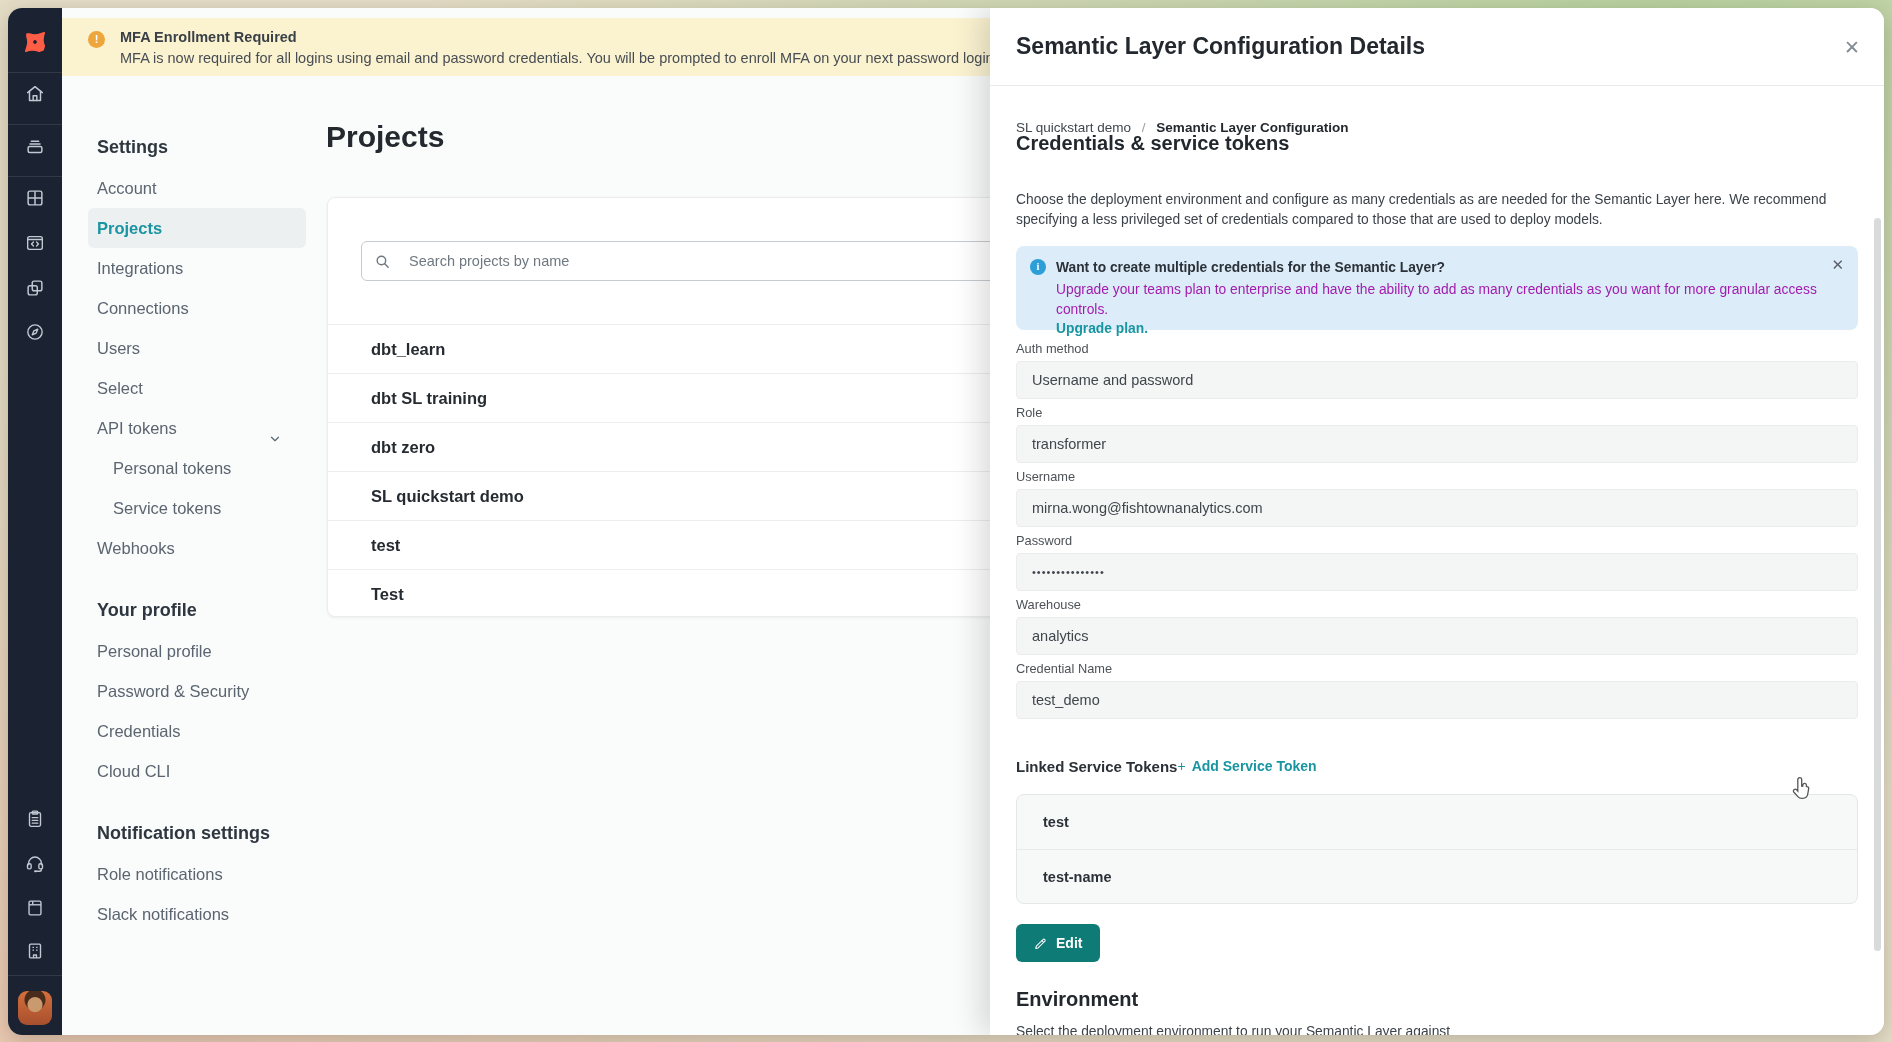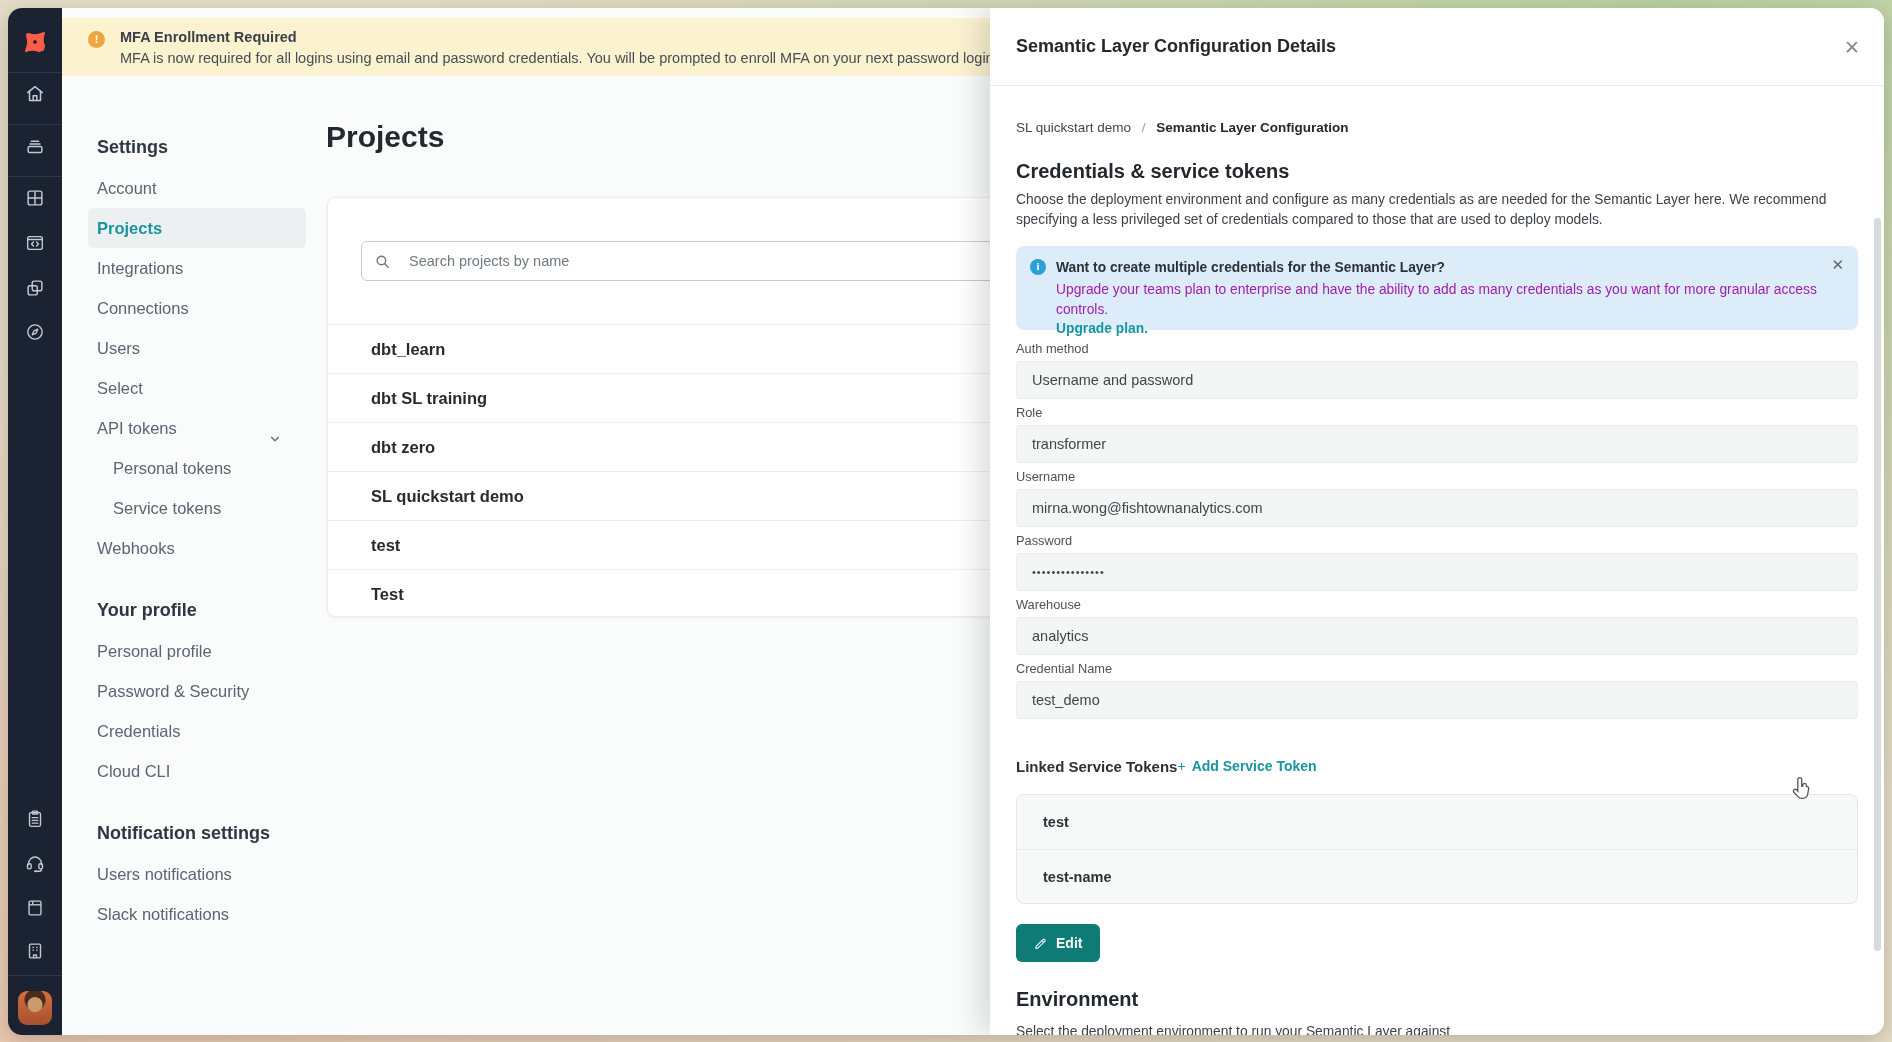--- a/index.html
+++ b/index.html
@@ -58,21 +58,21 @@
   .search input::placeholder { color:#6f7press880; color:#6f7880; }
   .rows { position:absolute; left:0; top:96px; width:100%;margin-top:30px; }
   .row { height:49px; line-height:49px; padding-left:43px; border-top:1px solid #ededed;
     font-size:16.5px; font-weight:700; color:#252b31; cursor:pointer; }
 
   
   .panel { position:absolute; right:0; top:0; bottom:0; width:894px; background:#fff; z-index:10;
     box-shadow:-10px 0 28px rgba(0,0,0,.14); }
   .p-head { position:absolute; left:0; top:0; right:0; height:78px; border-bottom:1px solid #e9eaeb;
     display:flex; align-items:center; padding:0 26px; }
-  .p-title { font-size:18px; font-weight:700; color:#23282e; }
+  .p-title { font-size:23px; font-weight:700; color:#23282e; }
   .p-close { position:absolute; right:24px; top:28px; font-size:19px; color:#858c95; cursor:pointer; }
   .crumbs { position:absolute; left:26px; top:112px; font-size:13.5px; color:#3f464d; }
   .crumbs .sep { color:#9aa1a8; margin:0 7px; }
   .crumbs .cur { font-weight:700; color:#23282e; }
   .p-h2 { position:absolute; left:26px; font-size:20px; font-weight:700; color:#23282e; }
   .p-desc { position:absolute; left:26px; top:182px; width:842px; font-size:13.8px; color:#3c424a; line-height:20px; }
   .info { position:absolute; left:26px; top:238px; width:842px; height:84px; background:#dcedf9;
     border-radius:8px; padding:12px 40px 12px 40px; }
   .info-ic { position:absolute; left:14px; top:13px; width:16px; height:16px; border-radius:50%;
     background:#2d9fd8; color:#fff; font-size:10.5px; font-weight:700; font-family:"Liberation Serif",serif;
@@ -217,21 +217,21 @@
       <div class="itm indent">Service tokens</div>
       <div class="itm">Webhooks</div>
       <div class="gap"></div>
       <div class="hdr">Your profile</div>
       <div class="itm">Personal profile</div>
       <div class="itm">Password &amp; Security</div>
       <div class="itm">Credentials</div>
       <div class="itm">Cloud CLI</div>
       <div class="gap"></div>
       <div class="hdr">Notification settings</div>
-      <div class="itm">Users notifications</div>
+      <div class="itm">Role notifications</div>
       <div class="itm">Slack notifications</div>
     </div>
 
     <div class="pg-title">Projects</div>
 
     <div class="card">
       <div class="search">
         <span style="color:#6f7880;display:flex">
           <svg width="17" height="17" viewBox="0 0 24 24" fill="none" stroke="currentColor" stroke-width="2" stroke-linecap="round">
             <circle cx="10.5" cy="10.5" r="6"></circle>
@@ -256,21 +256,21 @@
       <div class="p-title">Semantic Layer Configuration Details</div>
       <div class="p-close">✕</div>
     </div>
 
     <div class="crumbs">
       <span>SL quickstart demo</span>
       <span class="sep">/</span>
       <span class="cur">Semantic Layer Configuration</span>
     </div>
 
-    <div class="p-h2" style="top:152px">Credentials &amp; service tokens</div>
+    <div class="p-h2" style="top:124px">Credentials &amp; service tokens</div>
     <div class="p-desc">Choose the deployment environment and configure as many credentials as are needed for the Semantic Layer here. We recommend specifying a less privileged set of credentials compared to those that are used to deploy models.</div>
 
     <div class="info">
       <span class="info-ic">i</span>
       <div class="i-title">Want to create multiple credentials for the Semantic Layer?</div>
       <div class="i-body">Upgrade your teams plan to enterprise and have the ability to add as many credentials as you want for more granular access controls.</div>
       <div class="i-link">Upgrade plan.</div>
       <div class="i-close">✕</div>
     </div>
 

